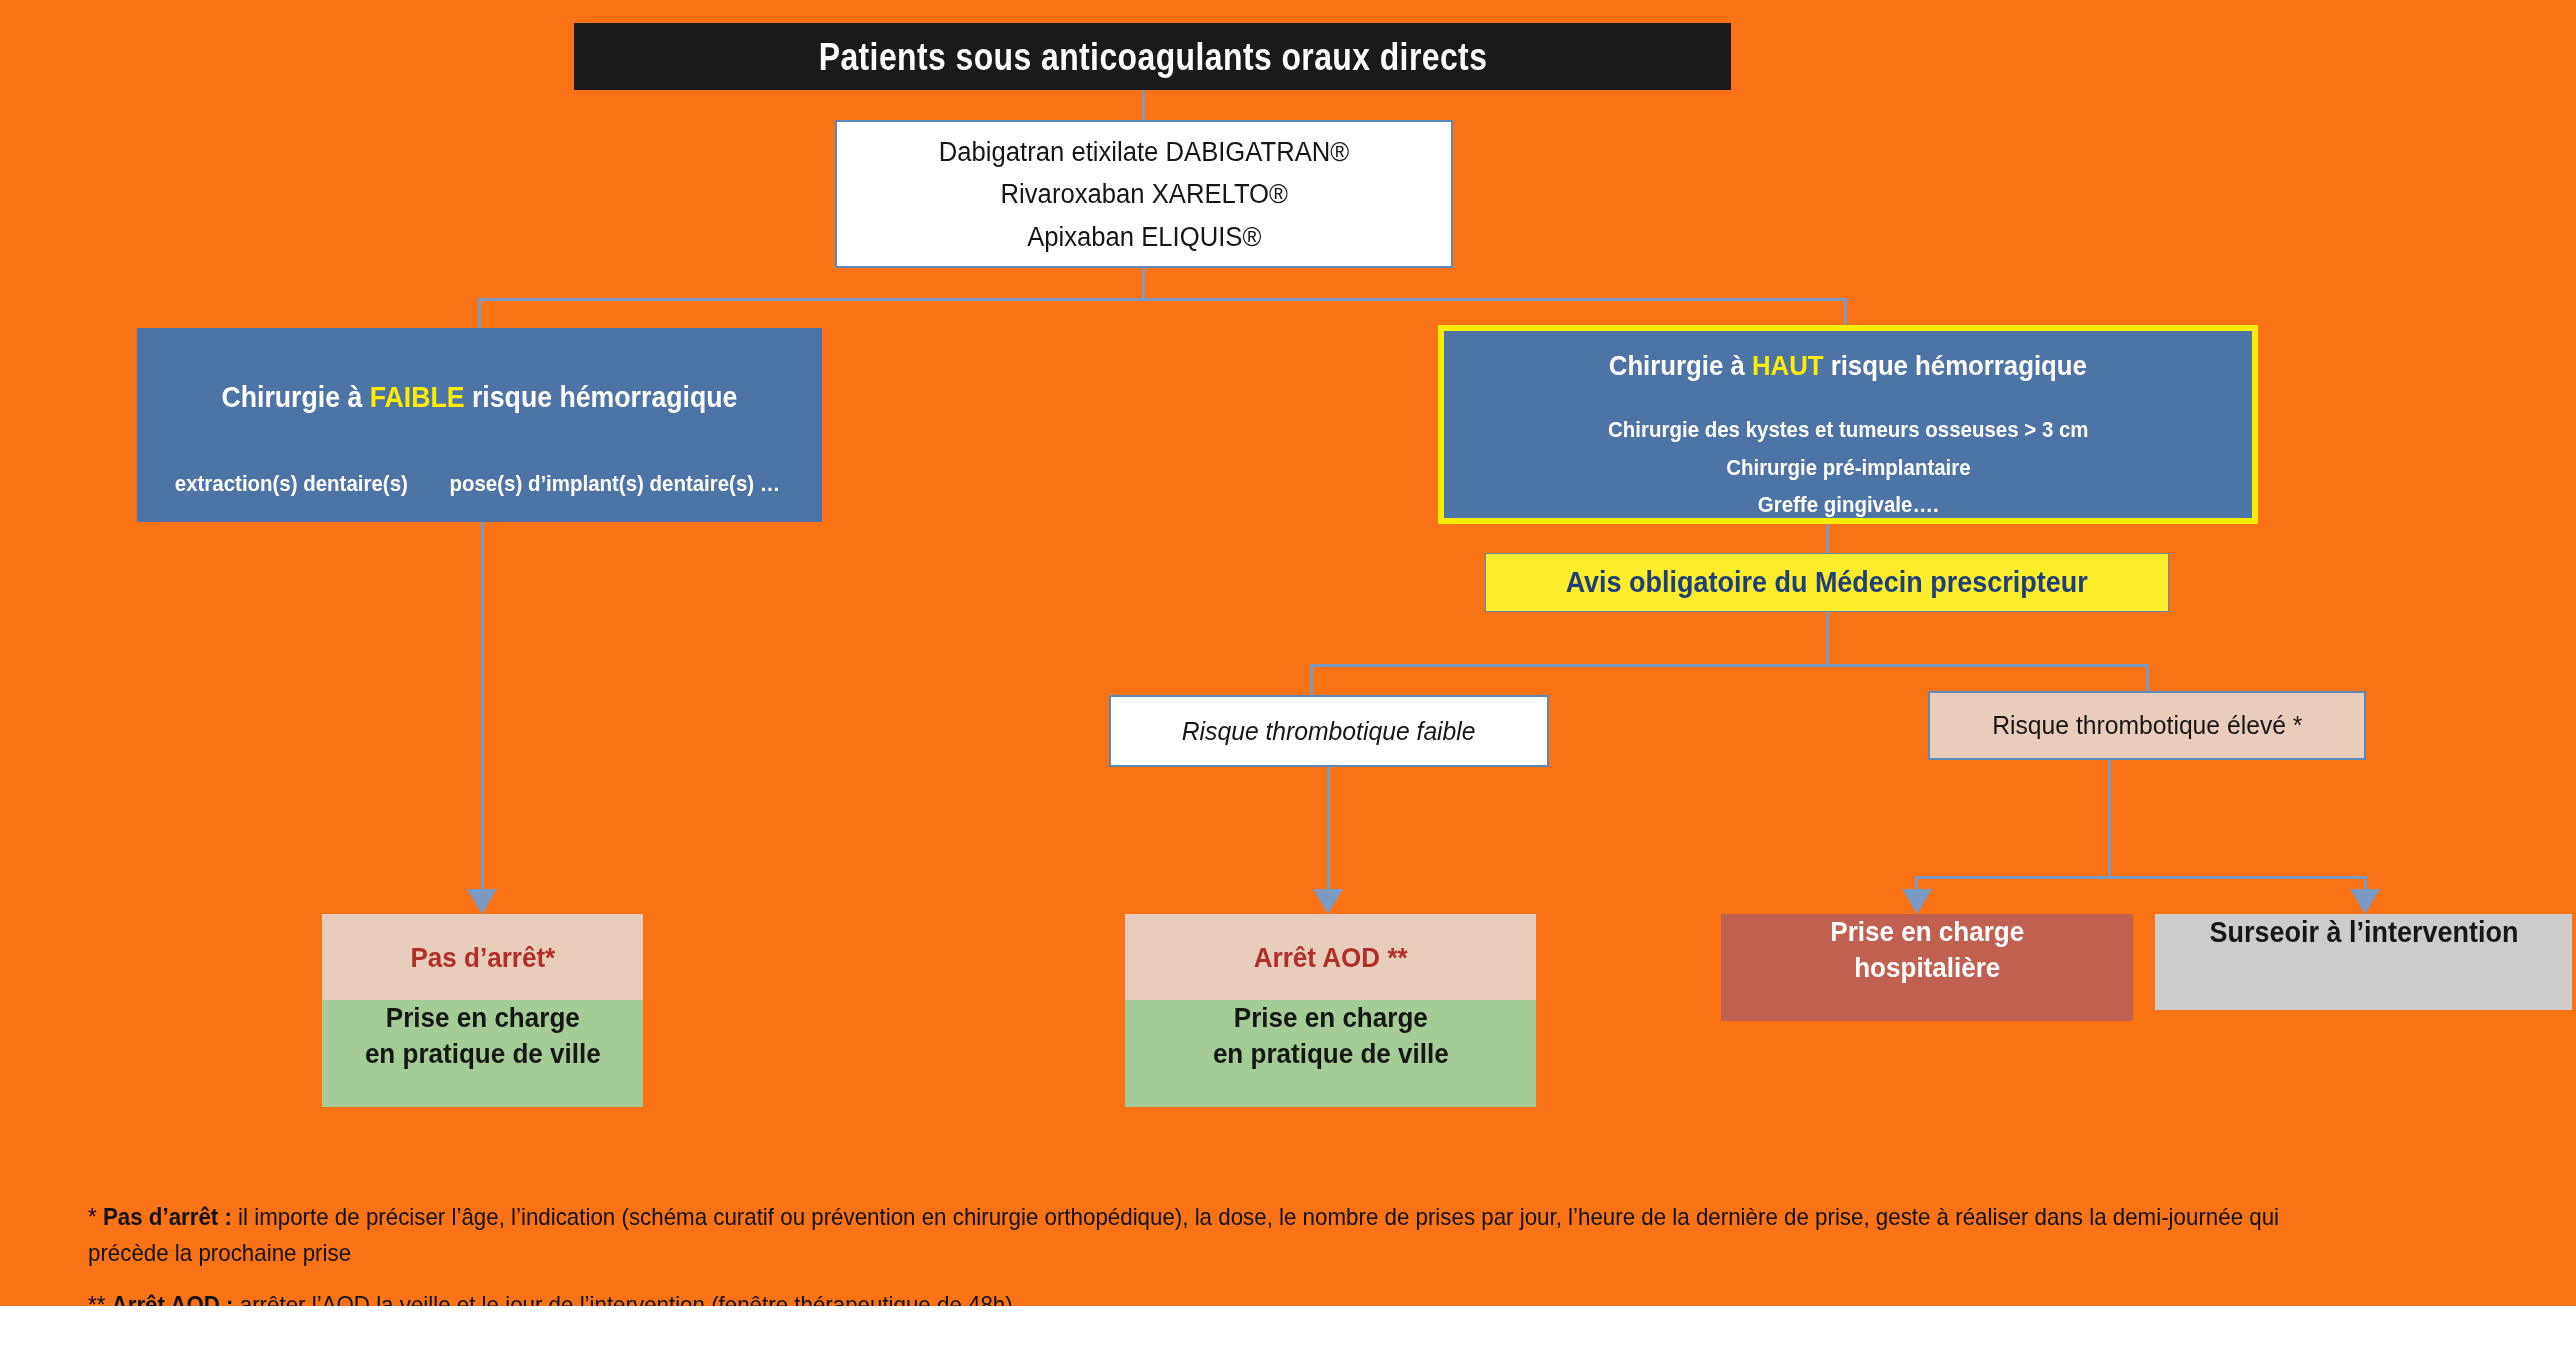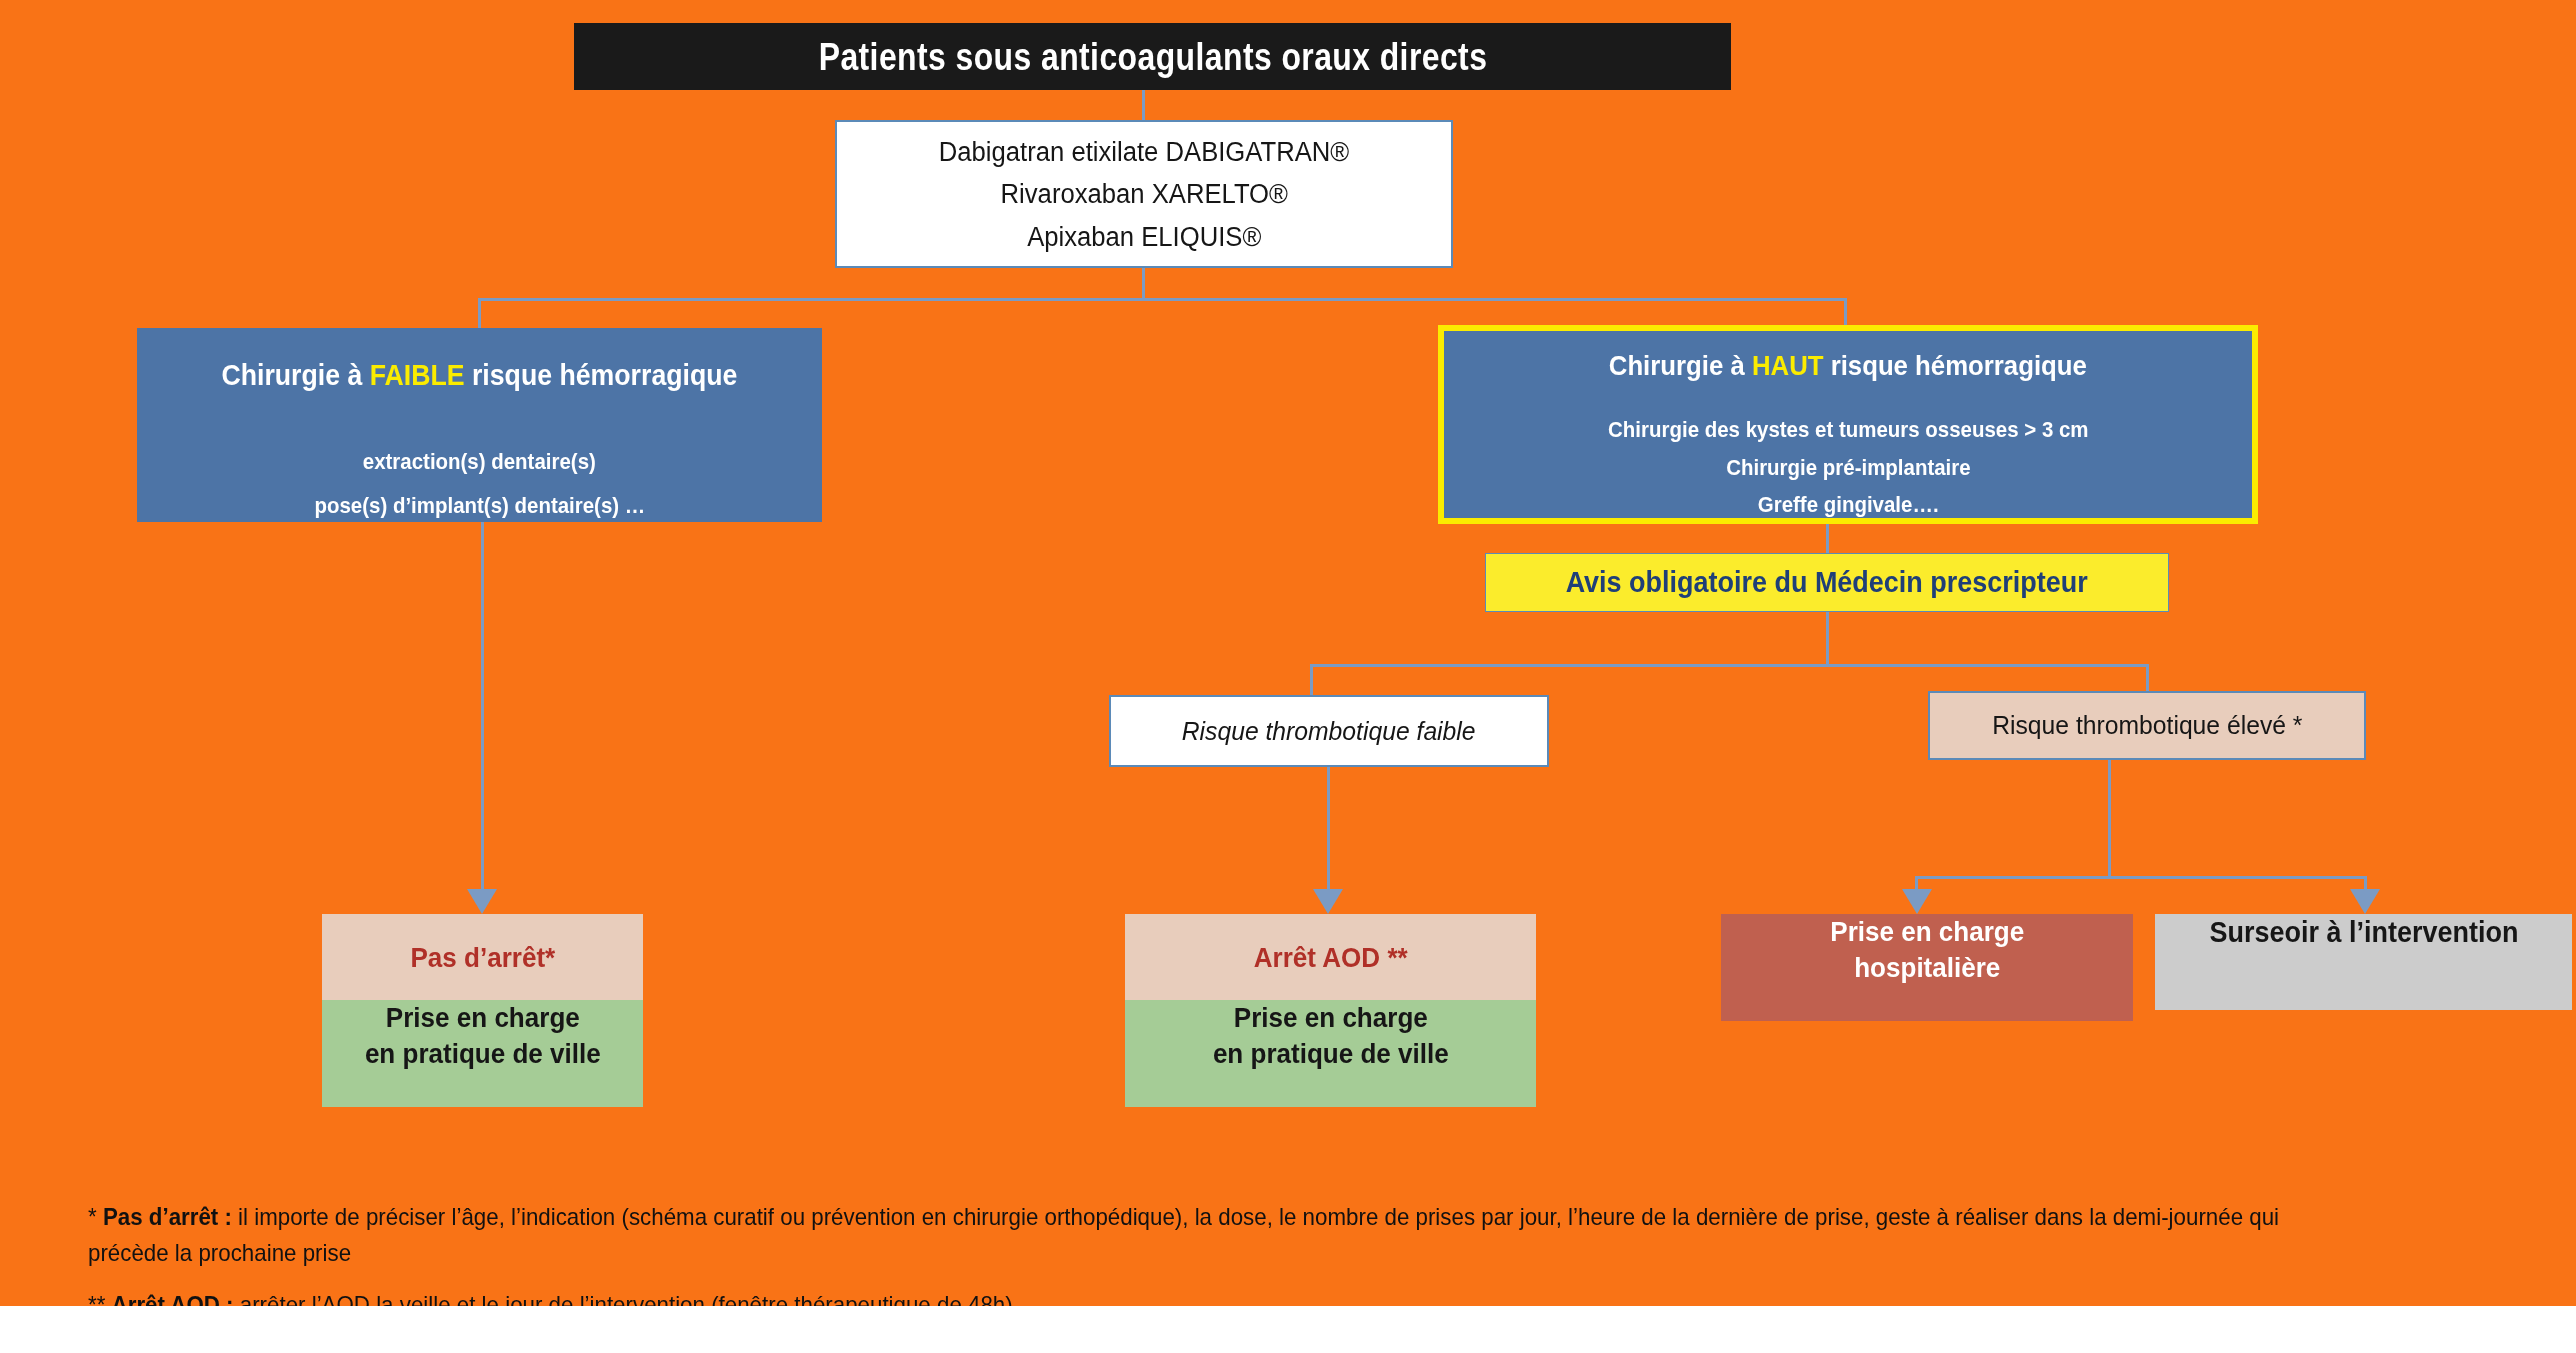--- a/index.html
+++ b/index.html
@@ -57,21 +57,21 @@
     color:#ffffff;font-weight:bold;font-size:29px;white-space:nowrap;
     transform:scaleX(0.92);
   }
   .bluebox .head .hl{color:#fbec00;}
   #low-risk-box .head{margin-top:13.4px;}
   #high-risk-box .head{font-size:28px;margin-top:9.6px;}
   .bluebox .sub{
     color:#ffffff;font-weight:bold;font-size:22px;white-space:nowrap;
     transform:scaleX(0.93);line-height:1.05;
   }
-  #low-risk-box .sublist{margin-top:58px;display:flex;flex-direction:column;align-items:center;gap:21px;}
+  #low-risk-box .sublist{margin-top:58px;display:flex;flex-direction:row;align-items:center;gap:21px;}
   #high-risk-box .sublist{margin-top:36px;display:flex;flex-direction:column;align-items:center;gap:14.3px;}
 
   
   #advice-box{
     left:1485px;top:553px;width:684px;height:59px;
     background:#fbec2c;border:1.9px solid #5b8ab8;
   }
   #advice-box .t{
     color:#1f3f78;font-weight:bold;font-size:29px;white-space:nowrap;
     transform:scaleX(0.93);

